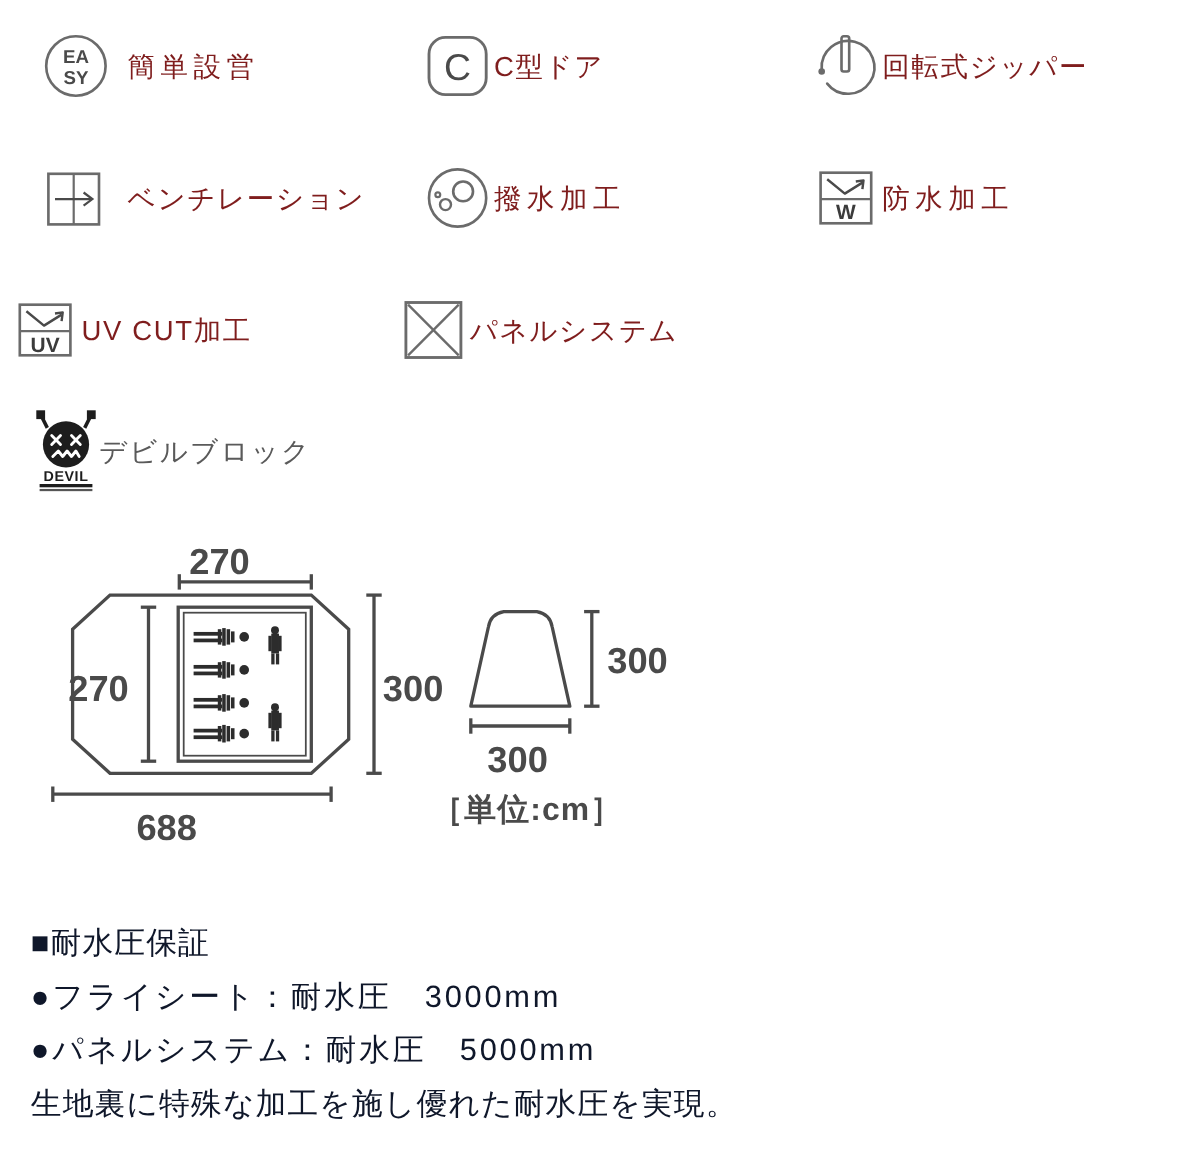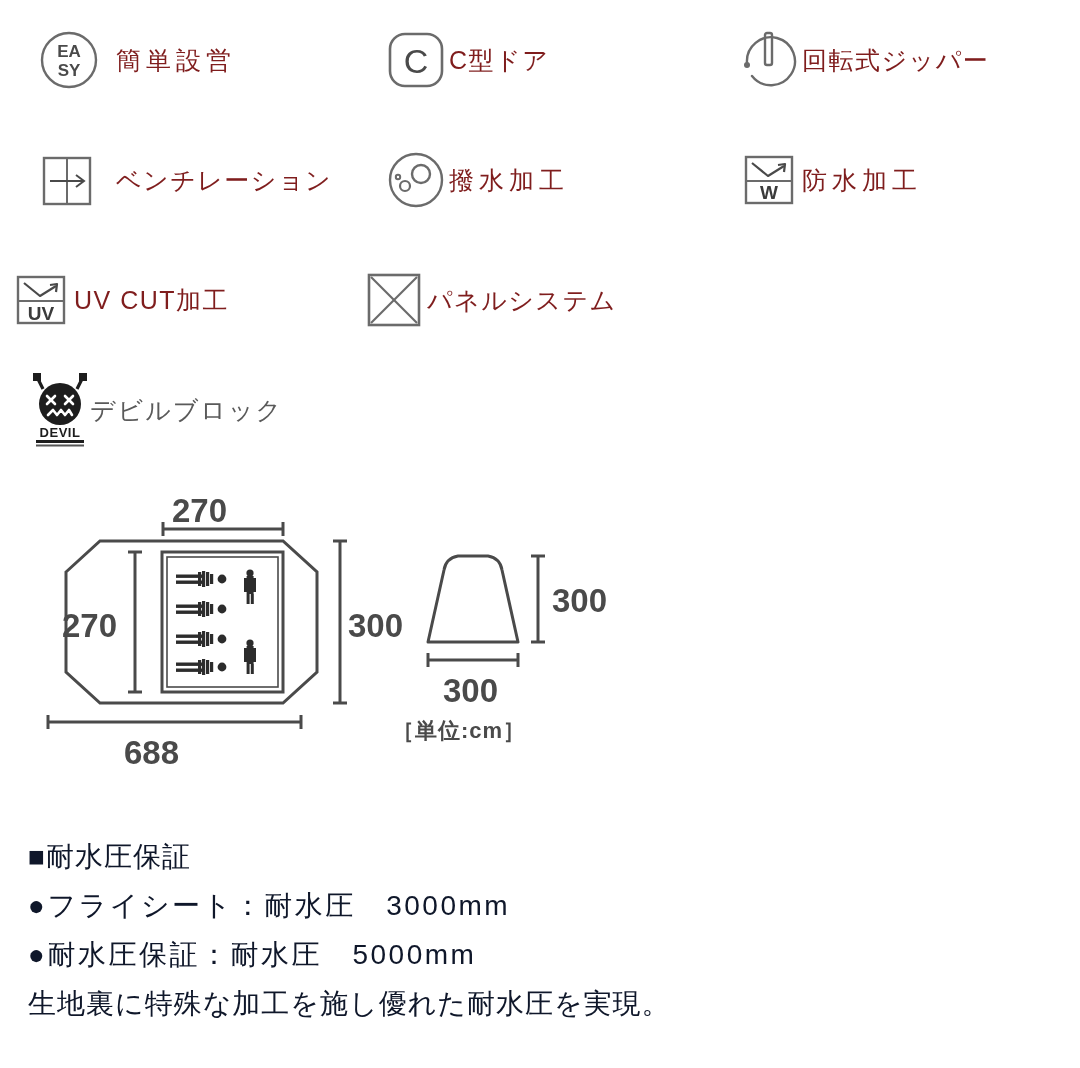--- a/index.html
+++ b/index.html
@@ -86,21 +86,21 @@
     position: absolute;
     font-family: "Liberation Sans", "DejaVu Sans", sans-serif;
     font-weight: 700;
     color: #4a4a4a;
     white-space: nowrap;
   }
   .unit-note {
     position: absolute;
     left: 392px;
     top: 222px;
-    font-size: 22px;
+    font-size: 29px;
     font-weight: 700;
     color: #4a4a4a;
     letter-spacing: 1px;
     white-space: nowrap;
   }
 
   
   .spec-text {
     position: absolute;
     left: 28px;
@@ -374,15 +374,15 @@
 
   <div class="dim-num" style="left:552px;top:88px;font-size:33px;">300</div>
   <div class="dim-num" style="left:443px;top:178px;font-size:33px;">300</div>
 
   <div class="unit-note">［単位:cm］</div>
 </div>
 
 <div class="spec-text">
   <div class="spec-line">■耐水圧保証</div>
   <div class="spec-line gap">●フライシート：耐水圧　3000mm</div>
-  <div class="spec-line gap">●耐水圧保証：耐水圧　5000mm</div>
+  <div class="spec-line gap">●パネルシステム：耐水圧　5000mm</div>
   <div class="spec-line">生地裏に特殊な加工を施し優れた耐水圧を実現。</div>
 </div>
 
 </body></html>

